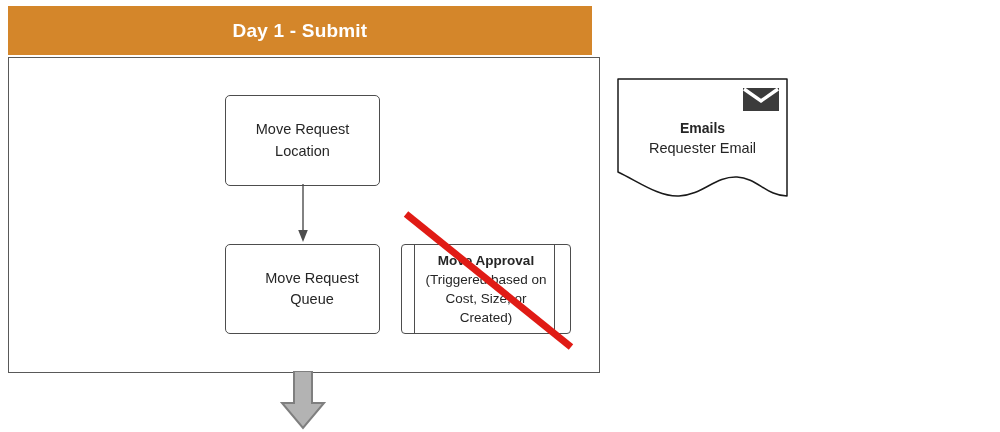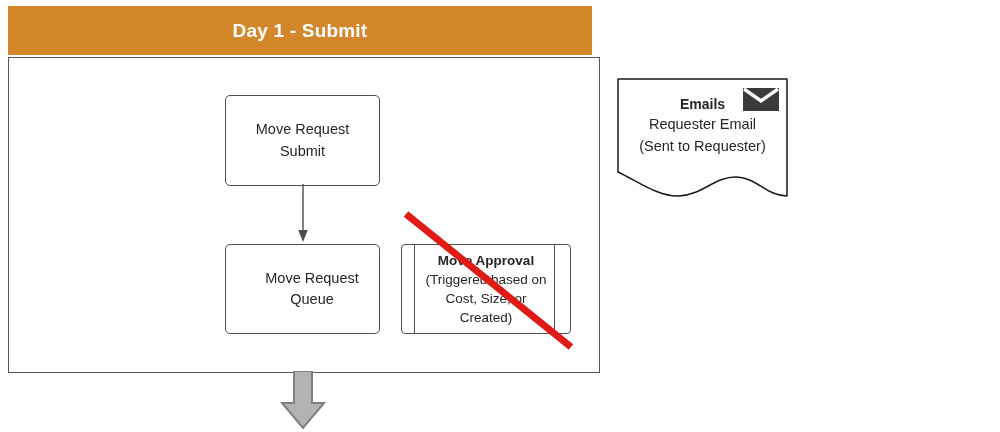--- a/index.html
+++ b/index.html
@@ -172,20 +172,21 @@
     right: 6px;
     top: 16px;
     text-align: center;
     font-size: 14.5px;
     line-height: 1.46;
     color: #262626;
   }
   .doc-title {
     font-weight: bold;
     font-size: 14px;
+    margin-top: 24px;
   }
   .envelope {
     position: absolute;
     left: 125px;
     top: 9px;
     width: 38px;
     height: 25px;
   }
 </style>
 </head>
@@ -195,21 +196,21 @@
 
   <div class="phase-header">
     <span class="phase-header-title">Day 1 - Submit</span>
   </div>
 
   <div class="phase-container">
 
     <div class="node node-created" style="left:216px; top:37px;">
       <div>
         <div>Move Request</div>
-        <div>Submit</div>
+        <div>Location</div>
       </div>
     </div>
 
     <svg class="connector-svg" viewBox="0 0 34 62" style="left:277px; top:126px;">
       <line x1="17" y1="0" x2="17" y2="48" stroke="#4d4d4d" stroke-width="1.4"></line>
       <polygon points="17,58 12.2,46 21.8,46" fill="#4d4d4d"></polygon>
     </svg>
 
     <div class="node node-queue" style="left:216px; top:186px;">
       <span>Move Request Queue</span>
@@ -242,17 +243,16 @@
                C98,98 86,117 62,118
                C42,119 22,104 1,94 Z" fill="#ffffff" stroke="#1a1a1a" stroke-width="1.5" stroke-linejoin="round"></path>
     </svg>
     <svg class="envelope" viewBox="0 0 38 25">
       <rect x="1" y="1" width="36" height="23" fill="#3b3b3b"></rect>
       <path d="M2,2 L19,14 L36,2" fill="none" stroke="#ffffff" stroke-width="3.4"></path>
     </svg>
     <div class="doc-text">
       <div class="doc-title">Emails</div>
       <div>Requester Email</div>
-      <div>(Sent to Requester)</div>
     </div>
   </div>
 
 </div>
 
 </body></html>

